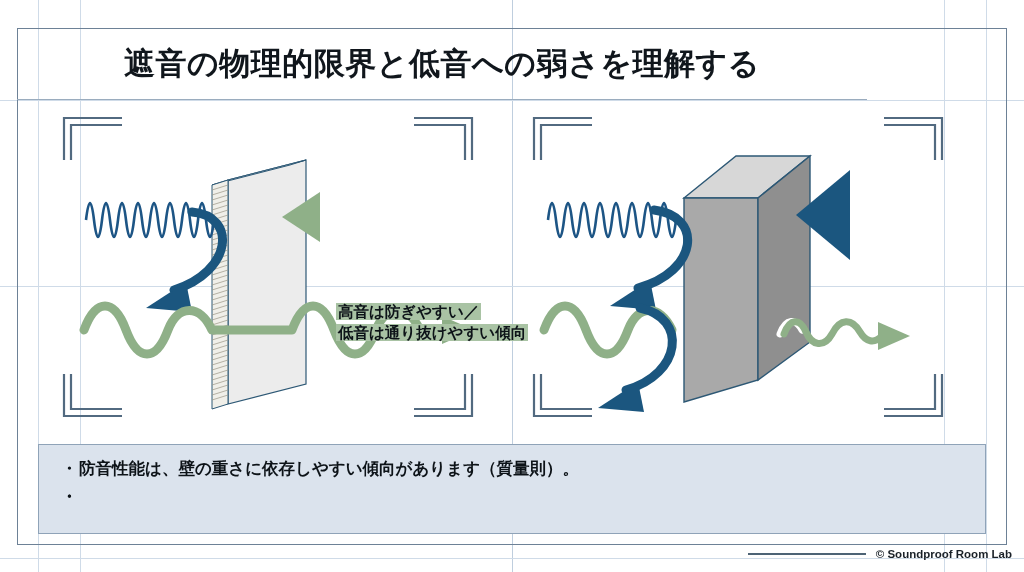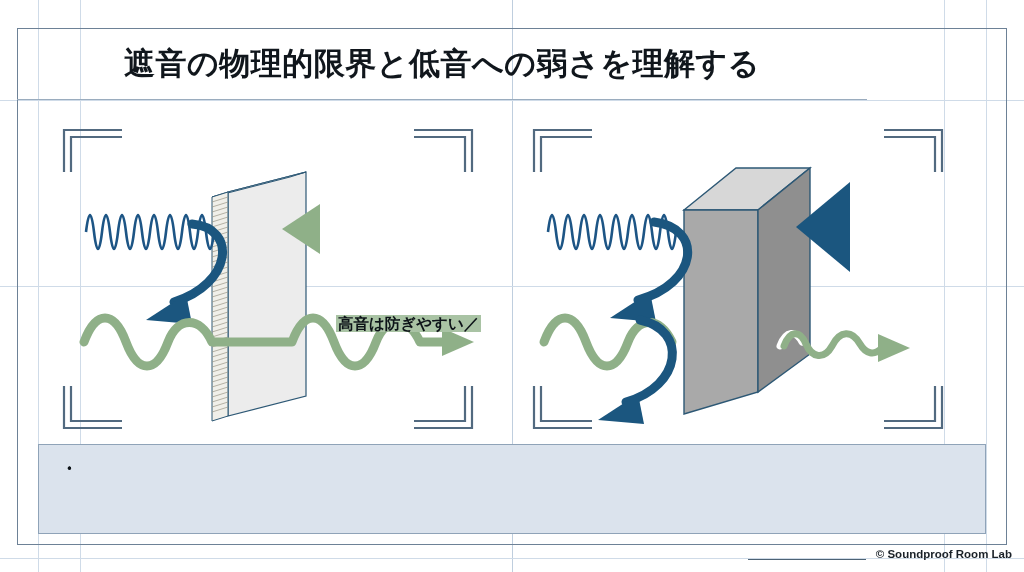--- a/index.html
+++ b/index.html
@@ -57,21 +57,21 @@
     font-size: 31px;
     font-weight: bold;
     color: #10161c;
     letter-spacing: 0.5px;
     white-space: nowrap;
   }
 
   
   .panel {
     position: absolute;
-    top: 124px;
+    top: 112px;
     width: 452px;
     height: 318px;
   }
   #panel-left  { left: 42px; }
   #panel-right { left: 512px; }
 
   
   .figure-svg {
     position: absolute;
     left: 0;
@@ -127,21 +127,21 @@
     left: 8px;
     top: 0;
   }
 
   
   #footer {
     position: absolute;
     right: 12px;
     top: 548px;
     display: flex;
-    align-items: flex-end;
+    align-items: center;
     gap: 6px;
   }
   #footer-rule {
     width: 118px;
     height: 1.4px;
     background: #4d6375;
     margin-right: 4px;
   }
   #footer-text {
     font-size: 11.5px;
@@ -251,20 +251,21 @@
                C 136 192, 158 192, 170 218 L 250 218
                C 262 186, 280 186, 292 218 C 304 250, 322 250, 334 218
                C 344 192, 366 192, 378 218 L 404 218"></path>
       <polygon fill="#8fb088" points="400,204 432,218 400,232"></polygon>
 
       <polygon fill="#8fb088" points="278,80 278,130 240,105"></polygon>
     </svg>
 
     <div class="callout" id="callout-left">
       <div><span class="hl">高音は防ぎやすい／</span></div>
+      <div><span class="hl">低音は通り抜けやすい傾向</span></div>
     </div>
   </div>
 
   <div class="panel" id="panel-right">
 
     <svg class="figure-svg" viewBox="0 0 452 318">
 
       <g stroke="#526a80" fill="none">
         <path d="M22 48 V6 H80" stroke-width="2.2"></path>
         <path d="M29 48 V13 H80" stroke-width="2.2"></path>
@@ -302,20 +303,21 @@
       <polygon fill="#8fb088" points="366,210 398,224 366,238"></polygon>
 
       <polygon fill="#1b567f" points="338,58 338,148 284,103"></polygon>
     </svg>
 
   </div>
 
   <div id="notes-box">
     <div class="note-line">
       <span class="bullet">・</span>
+      <span>防音性能は、壁の重さに依存しやすい傾向があります（質量則）。</span>
     </div>
     <div class="note-line">
       <span class="bullet">・</span>
     </div>
     <div class="note-line">
       <span class="bullet">・</span>
     </div>
   </div>
 
   <div id="footer">

